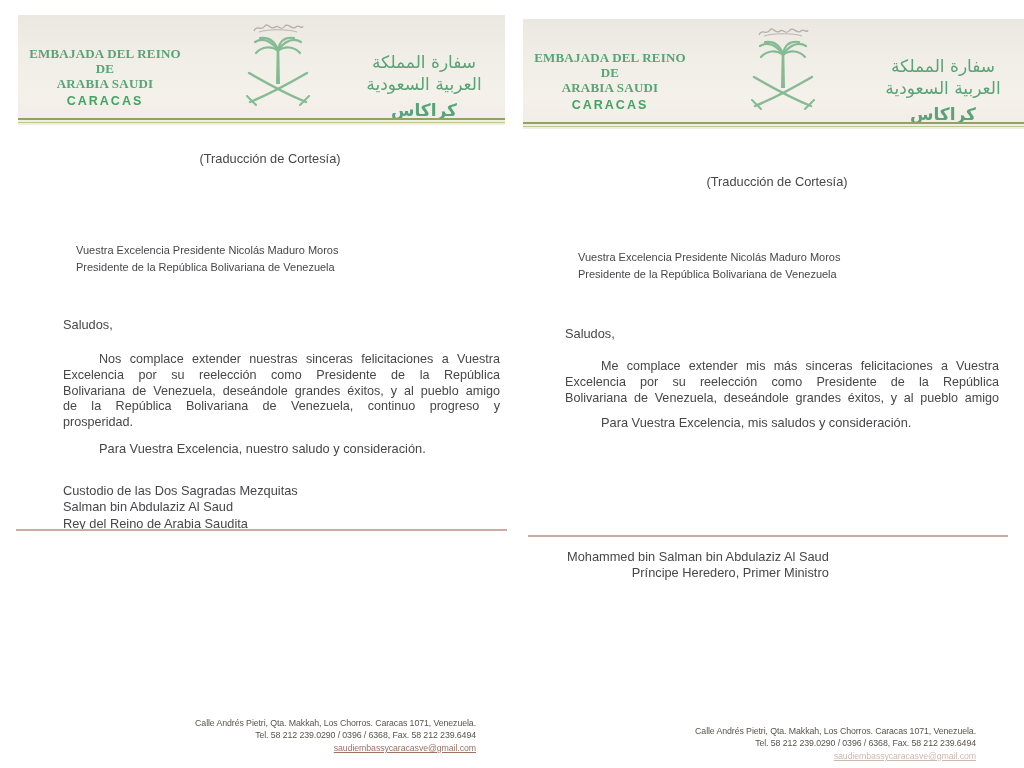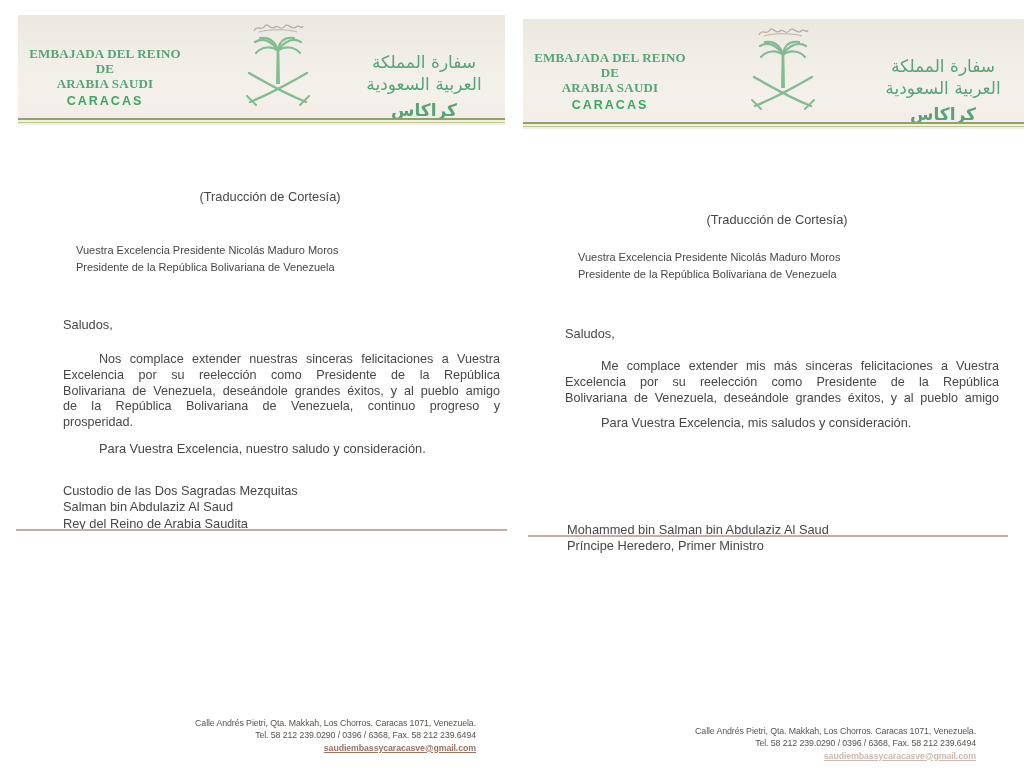--- a/index.html
+++ b/index.html
@@ -19,48 +19,48 @@
   .es .caracas{font-family:"Liberation Sans",sans-serif;font-size:12.5px;letter-spacing:2px;color:#3fa562;margin-top:3px;}
   .emblem{position:absolute;left:222px;top:6px;width:76px;text-align:center;line-height:0;}
   .emblem .orn{margin-bottom:2px;}
   .ar{position:absolute;right:4px;top:36px;width:154px;text-align:center;
     font-family:"DejaVu Sans",sans-serif;color:#58a377;direction:rtl;}
   .ar .big{font-size:17px;line-height:22px;}
   .ar .city{font-size:17px;font-weight:bold;margin-top:5px;letter-spacing:1px;}
 
   
   .doc{color:#47474b;}
-  .trad{position:absolute;text-align:center;font-size:12.8px;margin-top:38px;}
+  .trad{position:absolute;text-align:center;font-size:12.8px;}
   .p1 .trad{left:45px;top:136px;width:414px;}
   .p2 .trad{left:42px;top:155px;width:424px;}
   .addr{position:absolute;font-size:11px;line-height:16.5px;margin-left:13px;}
   .p1 .addr{left:45px;top:227px;}
   .p2 .addr{left:42px;top:230px;}
   .sal{position:absolute;font-size:12.8px;}
   .p1 .sal{left:45px;top:302px;}
   .p2 .sal{left:42px;top:307px;}
   .para{position:absolute;font-size:12.6px;}
   .p1 .para{left:45px;top:337px;width:437px;}
   .p2 .para{left:42px;top:340px;width:434px;}
   .pline{line-height:15.8px;text-align:justify;text-align-last:justify;}
   .pline.first{text-indent:36px;}
   .pline.last{text-align:left;text-align-last:left;white-space:nowrap;}
   .close{position:absolute;font-size:12.8px;text-indent:36px;}
   .p1 .close{left:45px;top:426px;}
   .p2 .close{left:42px;top:396px;}
   .sig{position:absolute;font-size:12.8px;line-height:16.4px;}
   .p1 .sig{left:45px;top:468px;}
-  .p2 .sig{left:44px;top:503px;}
+  .p2 .sig{left:44px;top:530px;text-align:right;}
   .rule{position:absolute;height:2px;background:#c9aca4;}
   .p1 .rule{left:-2px;top:514px;width:491px;}
   .p2 .rule{left:5px;top:516px;width:480px;}
   .foot{position:absolute;text-align:right;font-size:8.8px;line-height:12.4px;letter-spacing:-0.1px;color:#59544e;}
   .p1 .foot{left:58px;top:702px;width:400px;}
   .p2 .foot{left:53px;top:706px;width:400px;}
-  .email{color:#9c7260;text-decoration:underline;font-weight:bold;}
+  .email{color:#9c7260;text-decoration:underline;}
   .p2 .email{opacity:.5;filter:blur(.3px);}
 </style>
 </head>
 <body>
 
 <div class="canvas">
 
   <section class="page p1 doc">
     <header class="band">
       <div class="es">

